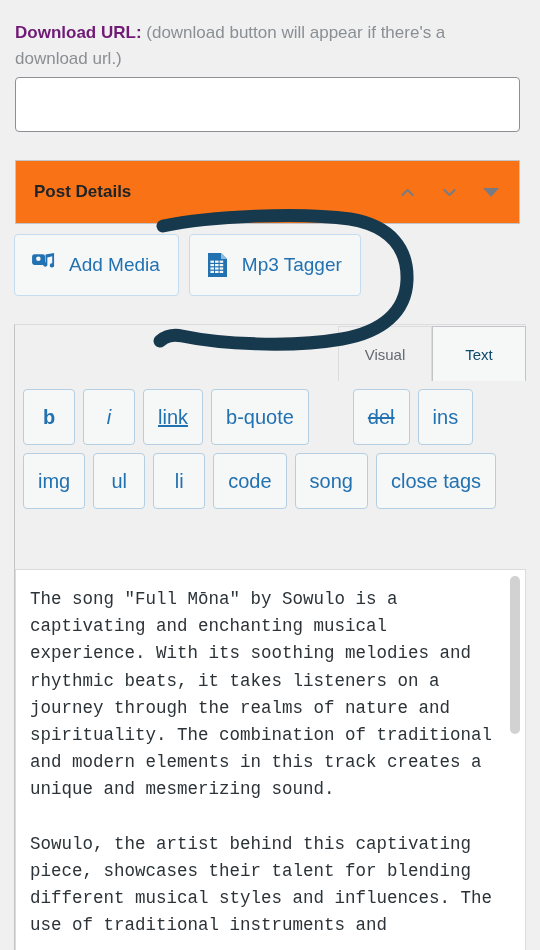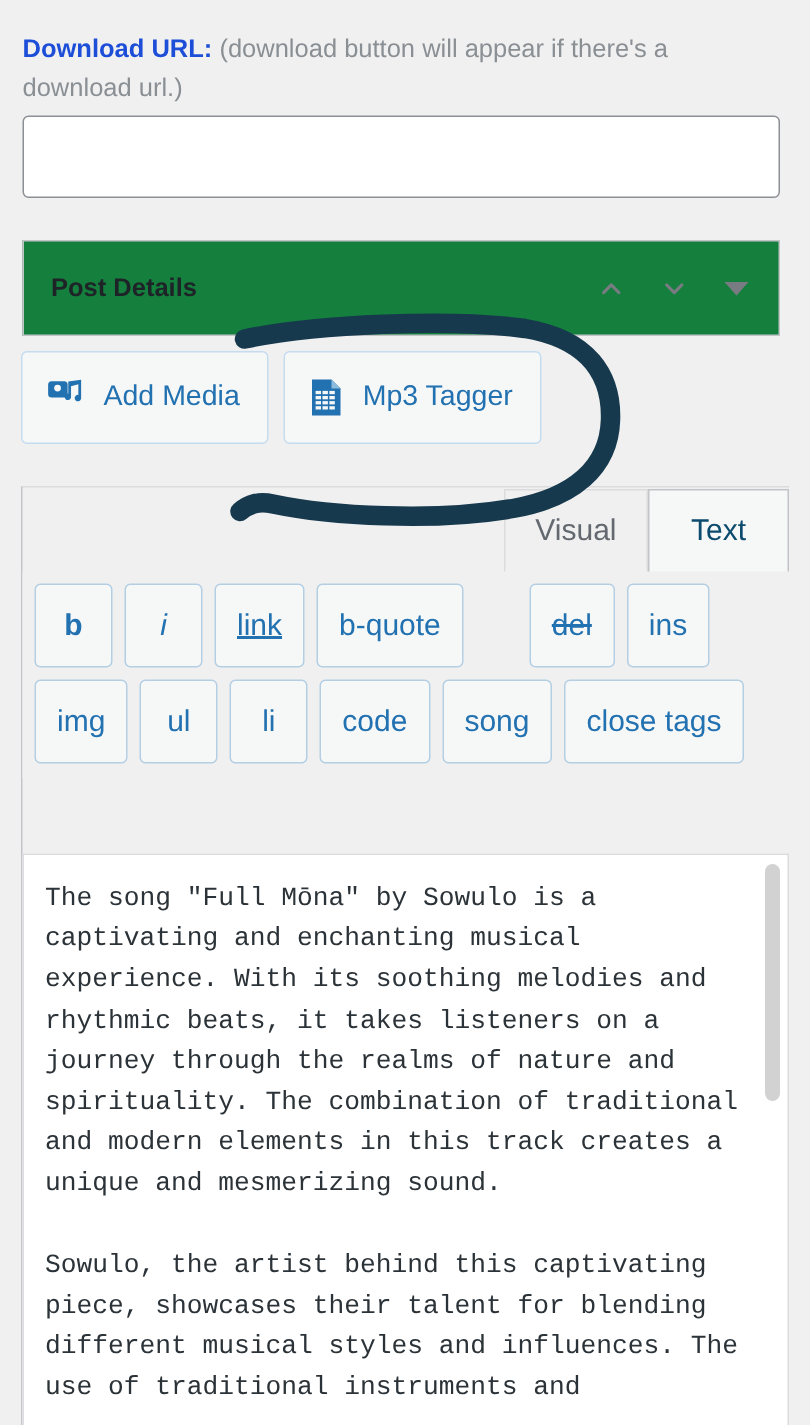--- a/index.html
+++ b/index.html
@@ -27,21 +27,21 @@
     left: 15px;
     top: 20px;
     width: 500px;
     font-size: 17px;
     line-height: 26px;
     color: #8a8f94;
     font-weight: 400;
   }
   .dl-label .strong {
     font-weight: 700;
-    color: #1d4ed8;
+    color: #701a75;
   }
 
   .dl-input {
     position: absolute;
     left: 15px;
     top: 77px;
     width: 505px;
     height: 55px;
     background: #ffffff;
     border: 1px solid #8c8f94;
@@ -53,21 +53,21 @@
     outline: none;
   }
 
   
   .postbox {
     position: absolute;
     left: 15px;
     top: 160px;
     width: 505px;
     height: 64px;
-    background: #15803d;
+    background: #f97316;
     border: 1px solid #c3c4c7;
     display: flex;
     align-items: center;
     padding: 0 14px 0 18px;
   }
   .postbox-title {
     flex: 1;
     font-size: 17px;
     font-weight: 700;
     color: #1d2327;
@@ -142,21 +142,21 @@
     align-items: flex-end;
     height: 56px;
   }
   .tab {
     height: 56px;
     min-width: 94px;
     padding: 0 20px;
     display: flex;
     align-items: center;
     justify-content: center;
-    font-size: 20px;
+    font-size: 15px;
     color: #646970;
     background: #f0f0f1;
     border: 1px solid #dcdcde;
     border-bottom: none;
     cursor: pointer;
   }
   .tab.active {
     background: #f6f7f7;
     color: #0c4a6e;
     border-color: #c3c4c7;

